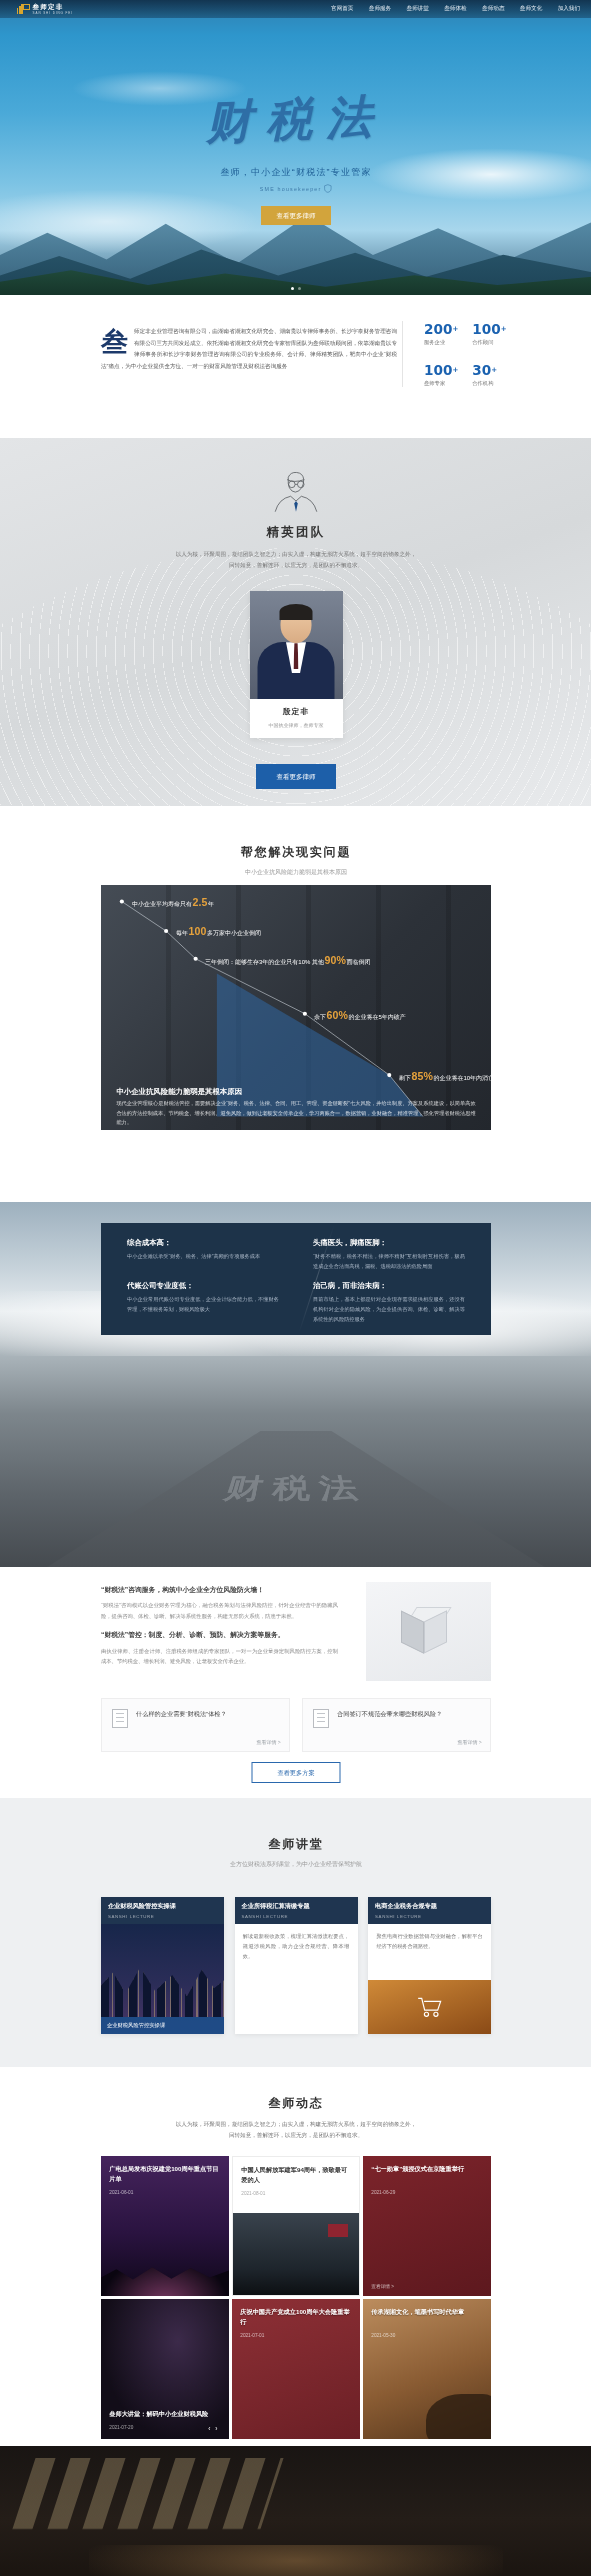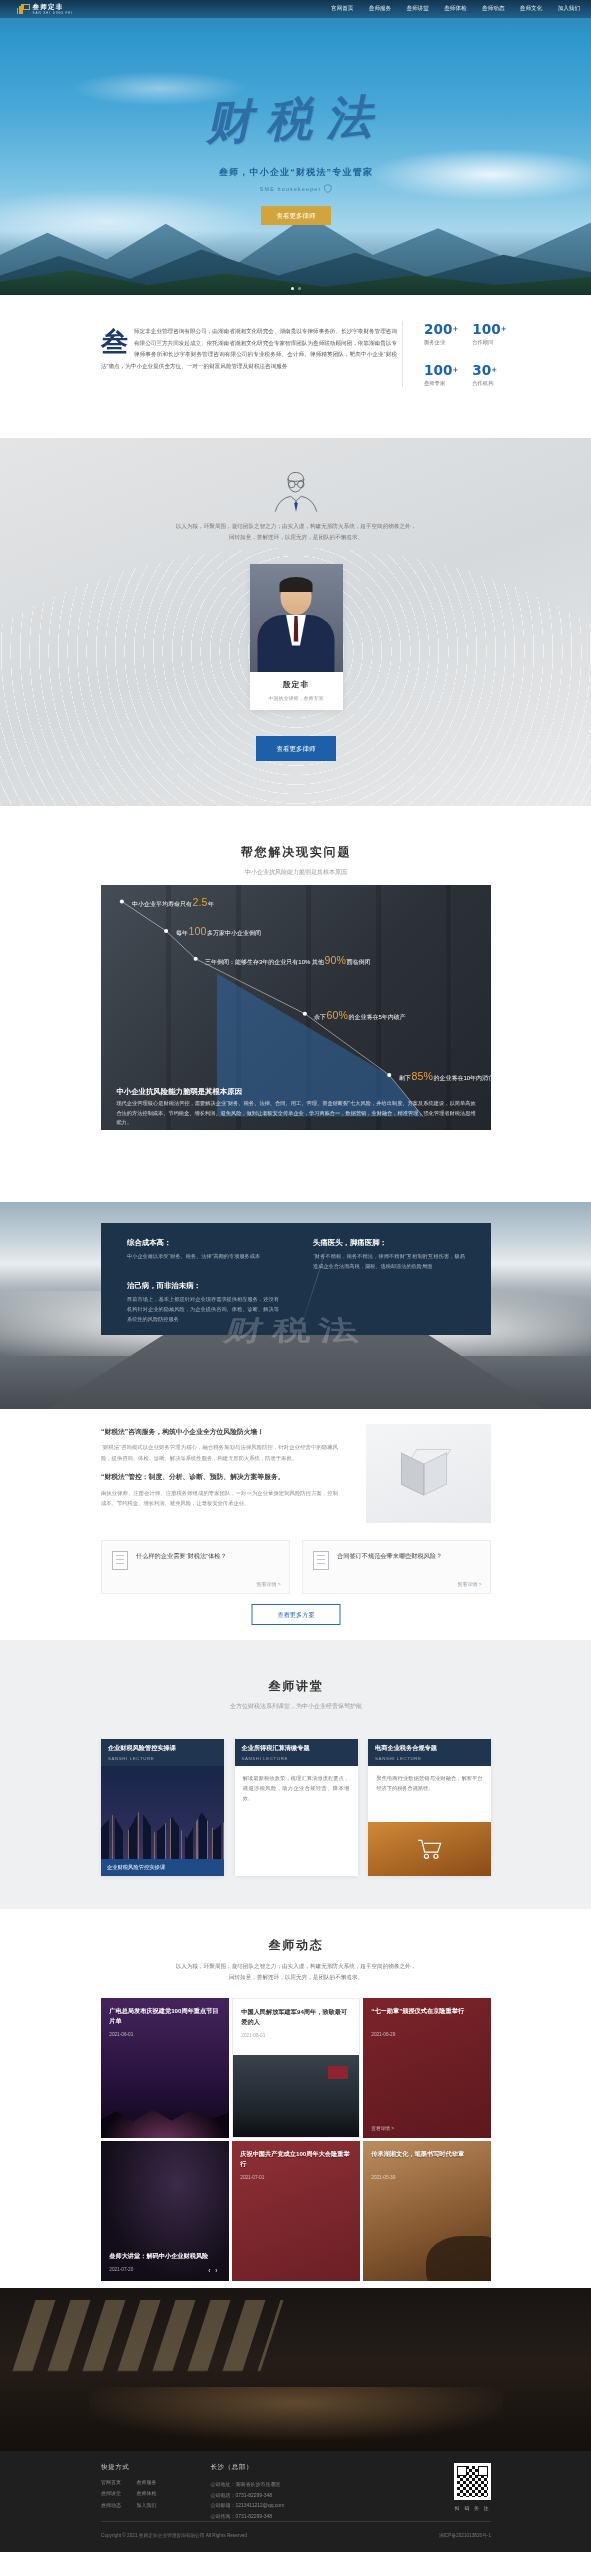--- a/index.html
+++ b/index.html
@@ -28,21 +28,21 @@
   .logo-mark i:nth-child(3){ left:4.7px; height:10.6px; }
   .logo-mark b { position:absolute; right:0; top:0; width:6.5px; height:6.5px; border:1.2px solid #d9a62e; }
   .logo-txt { color:#fff; font-size:6.5px; font-weight:bold; letter-spacing:1.2px; line-height:1.1; }
   .logo-sub { color:#cfd9e2; font-size:3px; letter-spacing:0.9px; }
   .nav { margin-left:auto; margin-right:12px; display:flex; gap:15.4px; }
   .nav a { color:#e8eef4; font-size:5.6px; text-decoration:none; cursor:pointer; }
 
   .hero-content { position:absolute; top:89px; left:0; right:0; text-align:center; z-index:3; }
   .calligraphy { font-family:"DejaVu Serif","Liberation Serif",serif; font-style:italic; font-weight:bold;
     font-size:46px; color:#2e6ea6; letter-spacing:14px; transform:rotate(-2deg); text-shadow:0.6px 1.2px 1.2px rgba(20,60,100,.2); }
-  .hero-sub { margin-top:15.4px; font-size:9px; font-weight:bold; color:#1f5f96; letter-spacing:1.2px; }
+  .hero-sub { margin-top:15.4px; font-size:9px; font-weight:normal; color:#1f5f96; letter-spacing:1.2px; }
   .hero-sub-en { margin-top:4.7px; font-size:5.3px; color:#3e7aa8; letter-spacing:1.2px; display:flex; align-items:center; justify-content:center; gap:3px; }
   .hero-cta { display:inline-block; margin-top:13px; width:70px; height:19px; line-height:19px; background:#d2a43c; color:#fff; font-size:6.5px; cursor:pointer; }
   .dots { position:absolute; bottom:4.7px; left:0; right:0; display:flex; justify-content:center; gap:4.1px; z-index:4; }
   .dot { width:3.5px; height:3.5px; border-radius:50%; background:#fff; cursor:pointer; }
   .dot.inactive { opacity:.45; width:3px; height:3px; margin-top:0.6px; }
 
   
   .intro { height:143px; background:#fff; position:relative; }
   .intro-wrap { position:absolute; left:101px; top:31px; width:296px; }
   .dropcap { float:left; font-size:27px; line-height:1; color:#1d3a6b; font-weight:bold; margin:2.4px 6px 0 0; font-family:"DejaVu Serif",serif; }
@@ -81,26 +81,26 @@
   
   .problems { height:396px; background:#fff; position:relative; }
   .sec-title { text-align:center; font-size:12px; color:#333; font-weight:bold; letter-spacing:1.8px; padding-top:38px; }
   .sec-sub { text-align:center; font-size:6px; color:#999; margin-top:7px; }
   .chart-panel { position:absolute; left:101px; top:79px; width:390px; height:245px; overflow:hidden;
     background:linear-gradient(135deg,#454c55 0%,#2c3138 55%,#23272d 100%); }
   .chart-panel::before { content:""; position:absolute; inset:0;
     background:repeating-linear-gradient(90deg, rgba(0,0,0,0) 0 65px, rgba(0,0,0,.28) 65px 70px); opacity:.5; }
   .chart-svg { position:absolute; inset:0; }
   .chart-label { position:absolute; color:#fff; font-size:6px; white-space:nowrap; }
-  .chart-label .hl { color:#e6a23c; font-size:10.6px; font-weight:normal; padding:0 0.6px; }
+  .chart-label .hl { color:#e6a23c; font-size:10.6px; font-weight:bold; padding:0 0.6px; }
   .panel-heading { position:absolute; left:15.4px; top:202px; color:#fff; font-size:7.4px; font-weight:bold; }
   .panel-text { position:absolute; left:15.4px; right:15.4px; top:214px; color:rgba(255,255,255,.8); font-size:5.2px; line-height:1.85; text-align:justify; }
 
   
-  .road { height:207px; position:relative; overflow:hidden;
+  .road { height:365px; position:relative; overflow:hidden;
     background:linear-gradient(180deg,#9db0be 0%,#c6d2da 18%,#e8edf0 30%,#aab4ba 42%,#7d868c 58%,#5d646a 80%,#454a4f 100%); }
   .road::before { content:""; position:absolute; left:0; right:0; top:89px; height:65px;
     background:radial-gradient(ellipse 60% 100% at 30% 50%, rgba(255,255,255,.9), rgba(255,255,255,0) 70%),
                radial-gradient(ellipse 50% 90% at 75% 60%, rgba(255,255,255,.8), rgba(255,255,255,0) 70%); }
   .road-surface { position:absolute; left:0; right:0; bottom:0; height:136px;
     background:linear-gradient(180deg,#6a7177,#4a4f54); clip-path:polygon(44% 0,56% 0,92% 100%,8% 100%); }
   .road-emboss { position:absolute; left:0; right:0; bottom:54px; text-align:center; font-size:37px; font-weight:bold;
     color:rgba(235,240,244,.22); letter-spacing:9.5px; transform:perspective(189px) rotateX(42deg); }
   .pain-panel { position:absolute; left:101px; top:21px; width:390px; height:112px; background:#1d3349; padding:15.4px 26px;
     display:grid; grid-template-columns:1fr 1fr; gap:9.5px 34px; }
@@ -277,20 +277,21 @@
   <div class="team">
     <svg class="avatar-icon" viewBox="0 0 74 72">
       <path d="M24 12 q4 -9 14 -8 q11 1 12 12 q0 8 -3 13 q-5 8 -11 8 q-6 0 -10 -7 q-3 -6 -2 -18z" fill="none" stroke="#5b5f63" stroke-width="1.4"></path>
       <path d="M22 16 q12 6 29 0" fill="none" stroke="#5b5f63" stroke-width="1.4"></path>
       <circle cx="30" cy="24" r="5.5" fill="none" stroke="#5b5f63" stroke-width="1.4"></circle>
       <circle cx="45" cy="24" r="5.5" fill="none" stroke="#5b5f63" stroke-width="1.4"></circle>
       <path d="M35.5 24 h4" stroke="#5b5f63" stroke-width="1.4"></path>
       <path d="M2 70 q6 -22 26 -26 l9 8 l9 -8 q20 4 26 26" fill="none" stroke="#5b5f63" stroke-width="1.4"></path>
       <path d="M37 52 l-3 4 l3 14 l3 -14 z" fill="#1d4e89"></path>
     </svg>
+    <div class="team-title">精英团队</div>
     <div class="team-desc">
       <div>以人为核，环聚周围，凝结团队之智之力；由实入虚，构建无形防火系统，超乎空间的物象之外，</div>
       <div>回转如意，善解连环，以应无穷，是团队的不懈追求。</div>
     </div>
     <div class="cards">
       <div class="member">
         <div class="photo ph1">
           <div class="p-body b1"></div>
             <div class="p-shirt"></div>
             <div class="p-tie"></div>
@@ -344,20 +345,24 @@
     <div class="pain-panel">
       <div>
         <div class="pain-title">综合成本高：</div>
         <div class="pain-text">中小企业难以承受“财务、税务、法律”高额的专项服务成本</div>
       </div>
       <div>
         <div class="pain-title">头痛医头，脚痛医脚：</div>
         <div class="pain-text">“财务不精税，税务不精法，律师不精财”互相制肘互相伤害，极易造成企业合法而高税，漏税、逃税却违法的危险局面</div>
       </div>
       <div>
+        <div class="pain-title">代账公司专业度低：</div>
+        <div class="pain-text">中小企业常用代账公司专业度低，企业会计综合能力低，不懂财务管理，不懂税务筹划，财税风险极大</div>
+      </div>
+      <div>
         <div class="pain-title">治己病，而非治未病：</div>
         <div class="pain-text">目前市场上，基本上都是针对企业现存需求提供相应服务，还没有机构针对企业的隐藏风险，为企业提供咨询、体检、诊断、解决等系统性的风险防控服务</div>
       </div>
     </div>
     <div class="road-emboss">财税法</div>
   </div>
 
   <div class="solution">
     <div class="sol-left">
       <div class="sol-h">“财税法”咨询服务，构筑中小企业全方位风险防火墙！</div>

